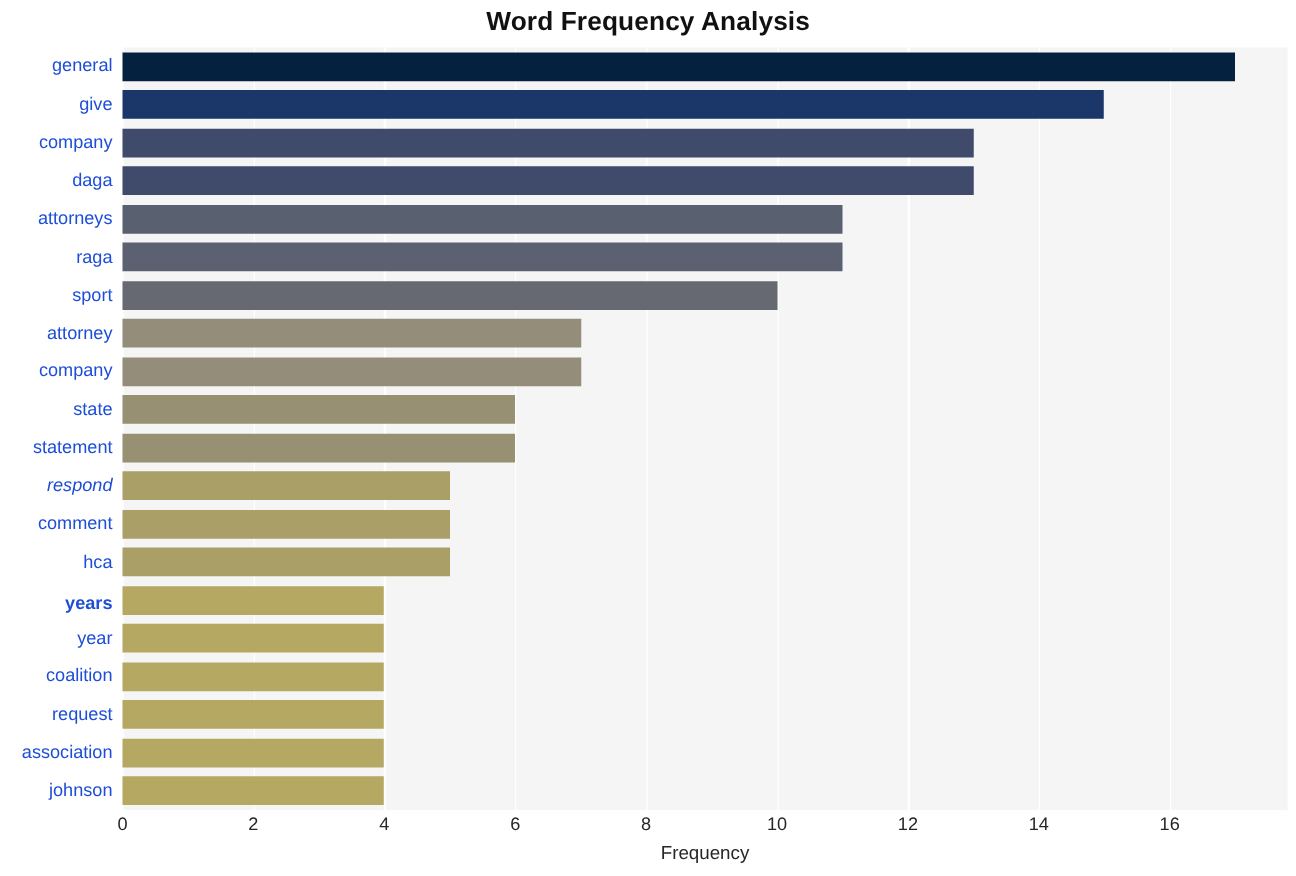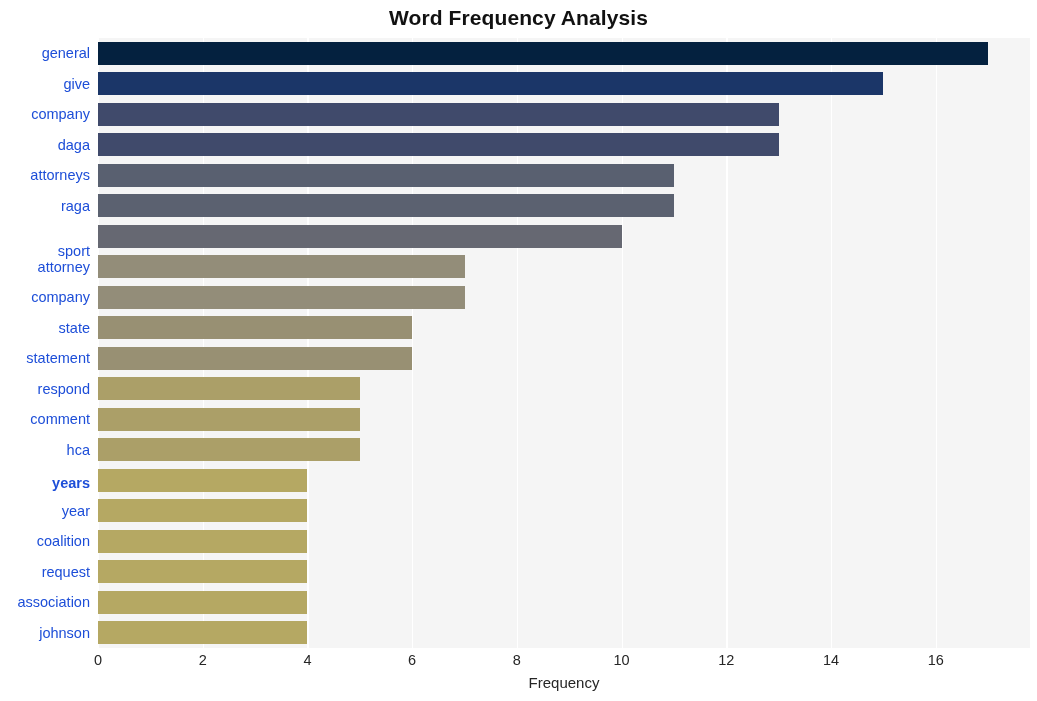--- a/index.html
+++ b/index.html
@@ -198,26 +198,26 @@
       </div>
   </div>
 
   <div id="ylabels">
       <div class="ylabel" style="top: 0px; height: 30.5px; line-height: 30.5px;">general</div>
       <div class="ylabel" style="top: 30.5px; height: 30.5px; line-height: 30.5px;">give</div>
       <div class="ylabel" style="top: 61px; height: 30.5px; line-height: 30.5px;">company</div>
       <div class="ylabel" style="top: 91.5px; height: 30.5px; line-height: 30.5px;">daga</div>
       <div class="ylabel" style="top: 122px; height: 30.5px; line-height: 30.5px;">attorneys</div>
       <div class="ylabel" style="top: 152.5px; height: 30.5px; line-height: 30.5px;">raga</div>
-      <div class="ylabel" style="top: 198px; height: 30.5px; line-height: 30.5px;">sport</div>
+      <div class="ylabel" style="top: 184px; height: 30.5px; line-height: 30.5px;">sport</div>
       <div class="ylabel" style="top: 213.5px; height: 30.5px; line-height: 30.5px;">attorney</div>
       <div class="ylabel" style="top: 244px; height: 30.5px; line-height: 30.5px;">company</div>
       <div class="ylabel" style="top: 274.5px; height: 30.5px; line-height: 30.5px;">state</div>
       <div class="ylabel" style="top: 305px; height: 30.5px; line-height: 30.5px;">statement</div>
-      <div class="ylabel" style="top: 335.5px; height: 30.5px; line-height: 30.5px;">respond</div>
+      <div class="ylabel" style="top: 335.5px; height: 30.5px; line-height: 30.5px; font-style: italic;">respond</div>
       <div class="ylabel" style="top: 366px; height: 30.5px; line-height: 30.5px;">comment</div>
       <div class="ylabel" style="top: 396.5px; height: 30.5px; line-height: 30.5px;">hca</div>
       <div class="ylabel" style="top: 430px; height: 30.5px; line-height: 30.5px; font-weight: bold;">years</div>
       <div class="ylabel" style="top: 457.5px; height: 30.5px; line-height: 30.5px;">year</div>
       <div class="ylabel" style="top: 488px; height: 30.5px; line-height: 30.5px;">coalition</div>
       <div class="ylabel" style="top: 518.5px; height: 30.5px; line-height: 30.5px;">request</div>
       <div class="ylabel" style="top: 549px; height: 30.5px; line-height: 30.5px;">association</div>
       <div class="ylabel" style="top: 579.5px; height: 30.5px; line-height: 30.5px;">johnson</div>
     </div>
 

